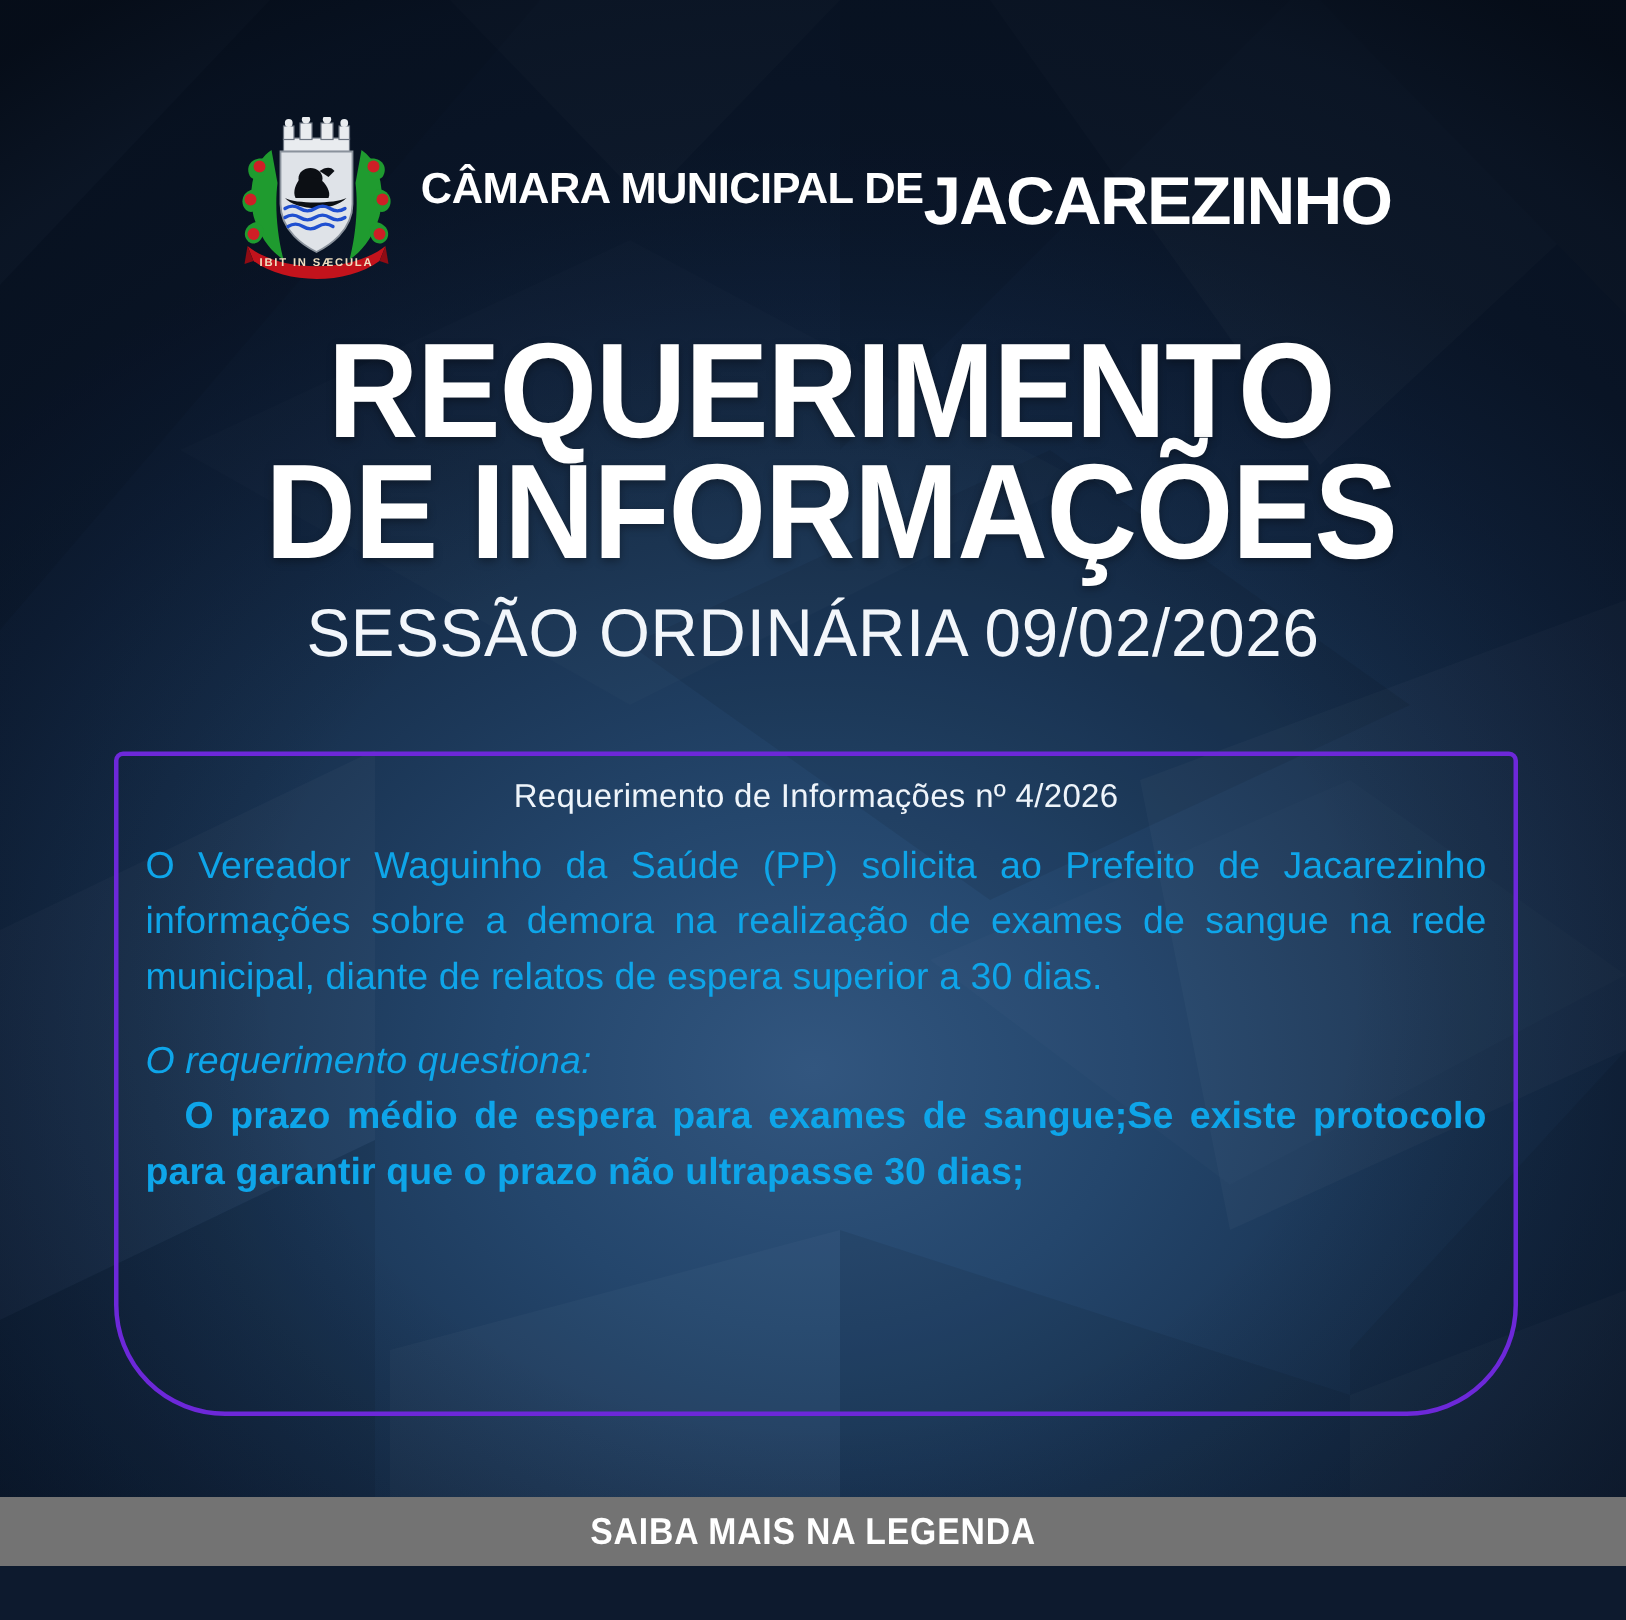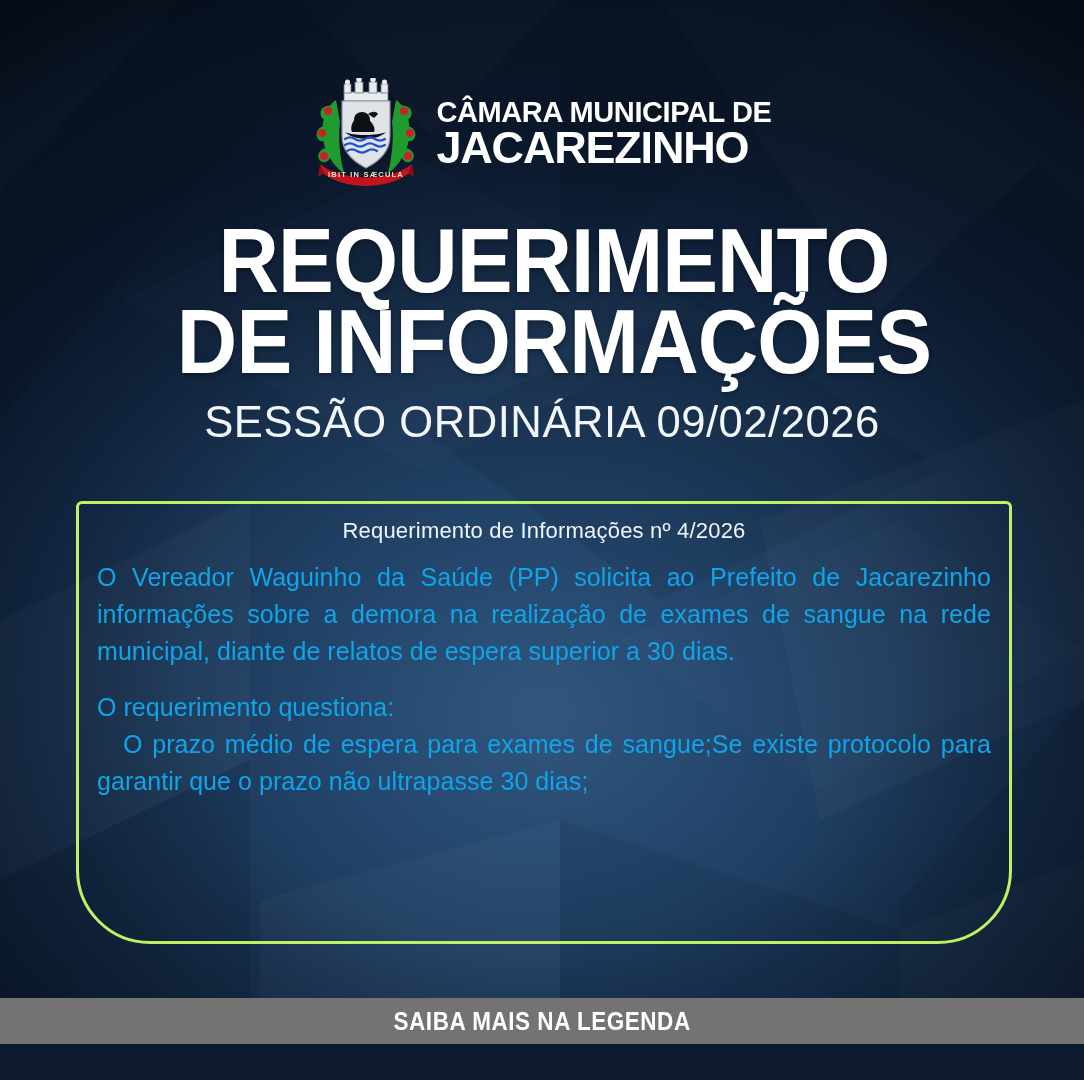--- a/index.html
+++ b/index.html
@@ -47,21 +47,21 @@
     left: 0;
     right: 0;
     display: flex;
     align-items: center;
     justify-content: center;
     gap: 16px;
   }
   .crest { width: 108px; height: 112px; flex: none; }
   .brand-text {
     display: flex;
-    flex-direction: column;
+    flex-direction: row;
     color: #ffffff;
     letter-spacing: 0.2px;
   }
   .brand-line1 {
     font-size: 29px;
     font-weight: bold;
     line-height: 0.98;
     letter-spacing: -0.4px;
   }
   .brand-line2 {
@@ -106,43 +106,43 @@
   }
 
   
   .card {
     position: absolute;
     left: 76px;
     top: 501px;
     width: 936px;
     height: 443px;
     box-sizing: border-box;
-    border: 3px solid #bef264;
+    border: 3px solid #6d28d9;
     border-radius: 6px 6px 74px 74px;
     padding: 14px 18px 12px 18px;
   }
   .card-title {
     text-align: center;
     color: #eef4fa;
     font-size: 22px;
     font-weight: 300;
     letter-spacing: 0.2px;
     margin-bottom: 15px;
   }
   .card-body {
     color: #0ea5e9;
     font-size: 25px;
     font-weight: 300;
     line-height: 1.48;
     text-align: justify;
     letter-spacing: 0.05px;
   }
   .card-body p { margin: 0; }
-  .card-body p.gap { margin-top: 19px; }
-  .card-body p.indent { text-indent: 26px; }
+  .card-body p.gap { margin-top: 19px; font-style: italic; }
+  .card-body p.indent { text-indent: 26px; font-weight: bold; }
 
   
   .footer-band {
     position: absolute;
     left: 0;
     right: 0;
     top: 998px;
     height: 46px;
     background: #737373;
     display: flex;

